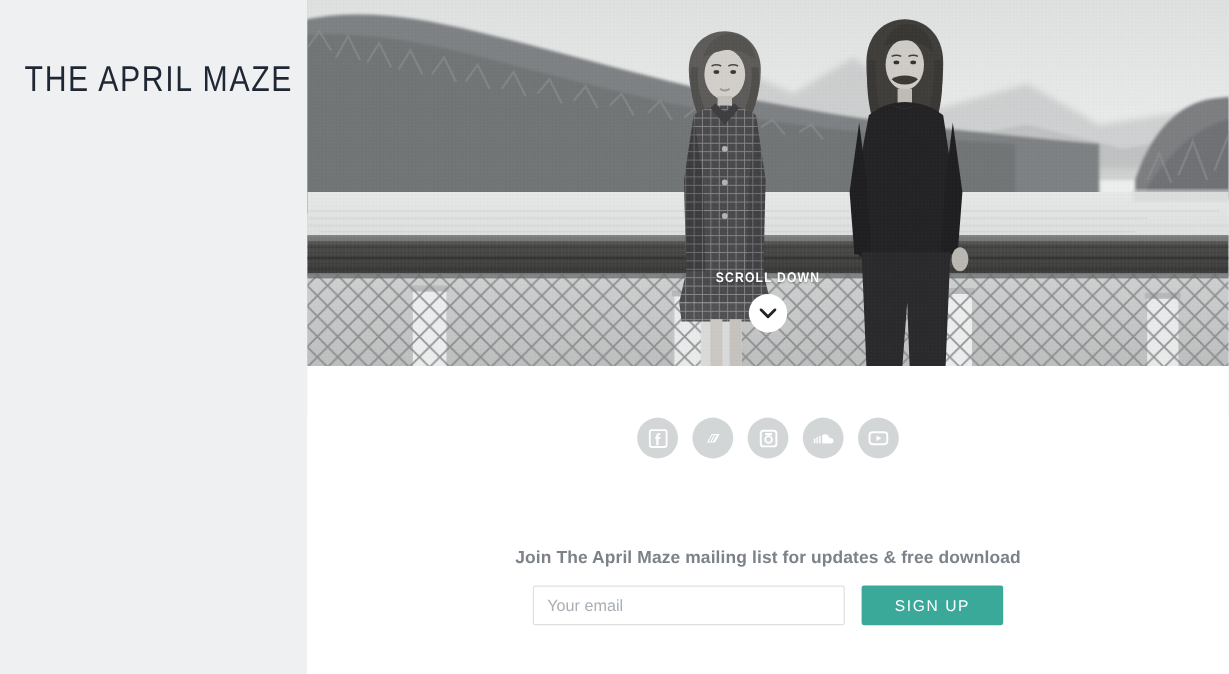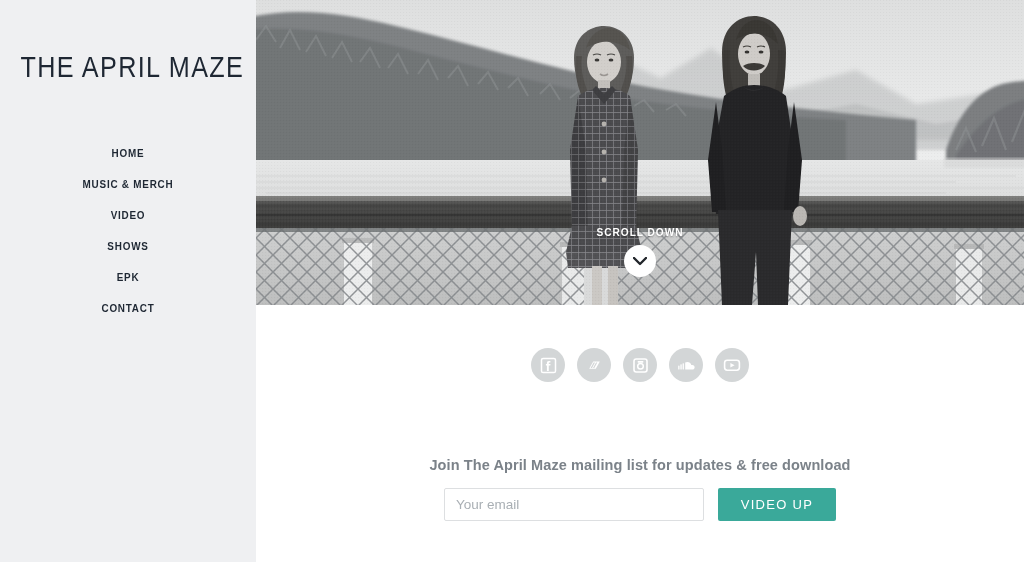--- a/index.html
+++ b/index.html
@@ -133,28 +133,20 @@
   }
 </style>
 </head>
 <body>
 
 <div class="page">
 
   <div class="sidebar">
     <div class="brand">THE APRIL MAZE</div>
 
-    <nav class="nav">
-      <a class="nav-item">HOME</a>
-      <a class="nav-item">MUSIC &amp; MERCH</a>
-      <a class="nav-item">VIDEO</a>
-      <a class="nav-item">SHOWS</a>
-      <a class="nav-item">EPK</a>
-      <a class="nav-item">CONTACT</a>
-    </nav>
   </div>
 
   <div class="hero">
     <svg class="hero-svg" viewBox="0 0 768 305" preserveAspectRatio="none">
       <defs>
         <linearGradient id="skyG" x1="0" y1="0" x2="0" y2="1">
           <stop offset="0%" stop-color="#dedfdf"></stop>
           <stop offset="60%" stop-color="#e9eaea"></stop>
           <stop offset="100%" stop-color="#eeefef"></stop>
         </linearGradient>
@@ -402,18 +394,18 @@
         </svg>
       </a>
 
     </div>
 
     <div class="mailing">
       <div class="mailing-title">Join The April Maze mailing list for updates &amp; free download</div>
 
       <div class="signup-row">
         <input class="email-input" type="text" placeholder="Your email" value="" style="">
-        <button class="signup-btn">VIDEO UP</button>
+        <button class="signup-btn">SIGN UP</button>
       </div>
     </div>
 
   </div>
 </div>
 
 </body></html>

